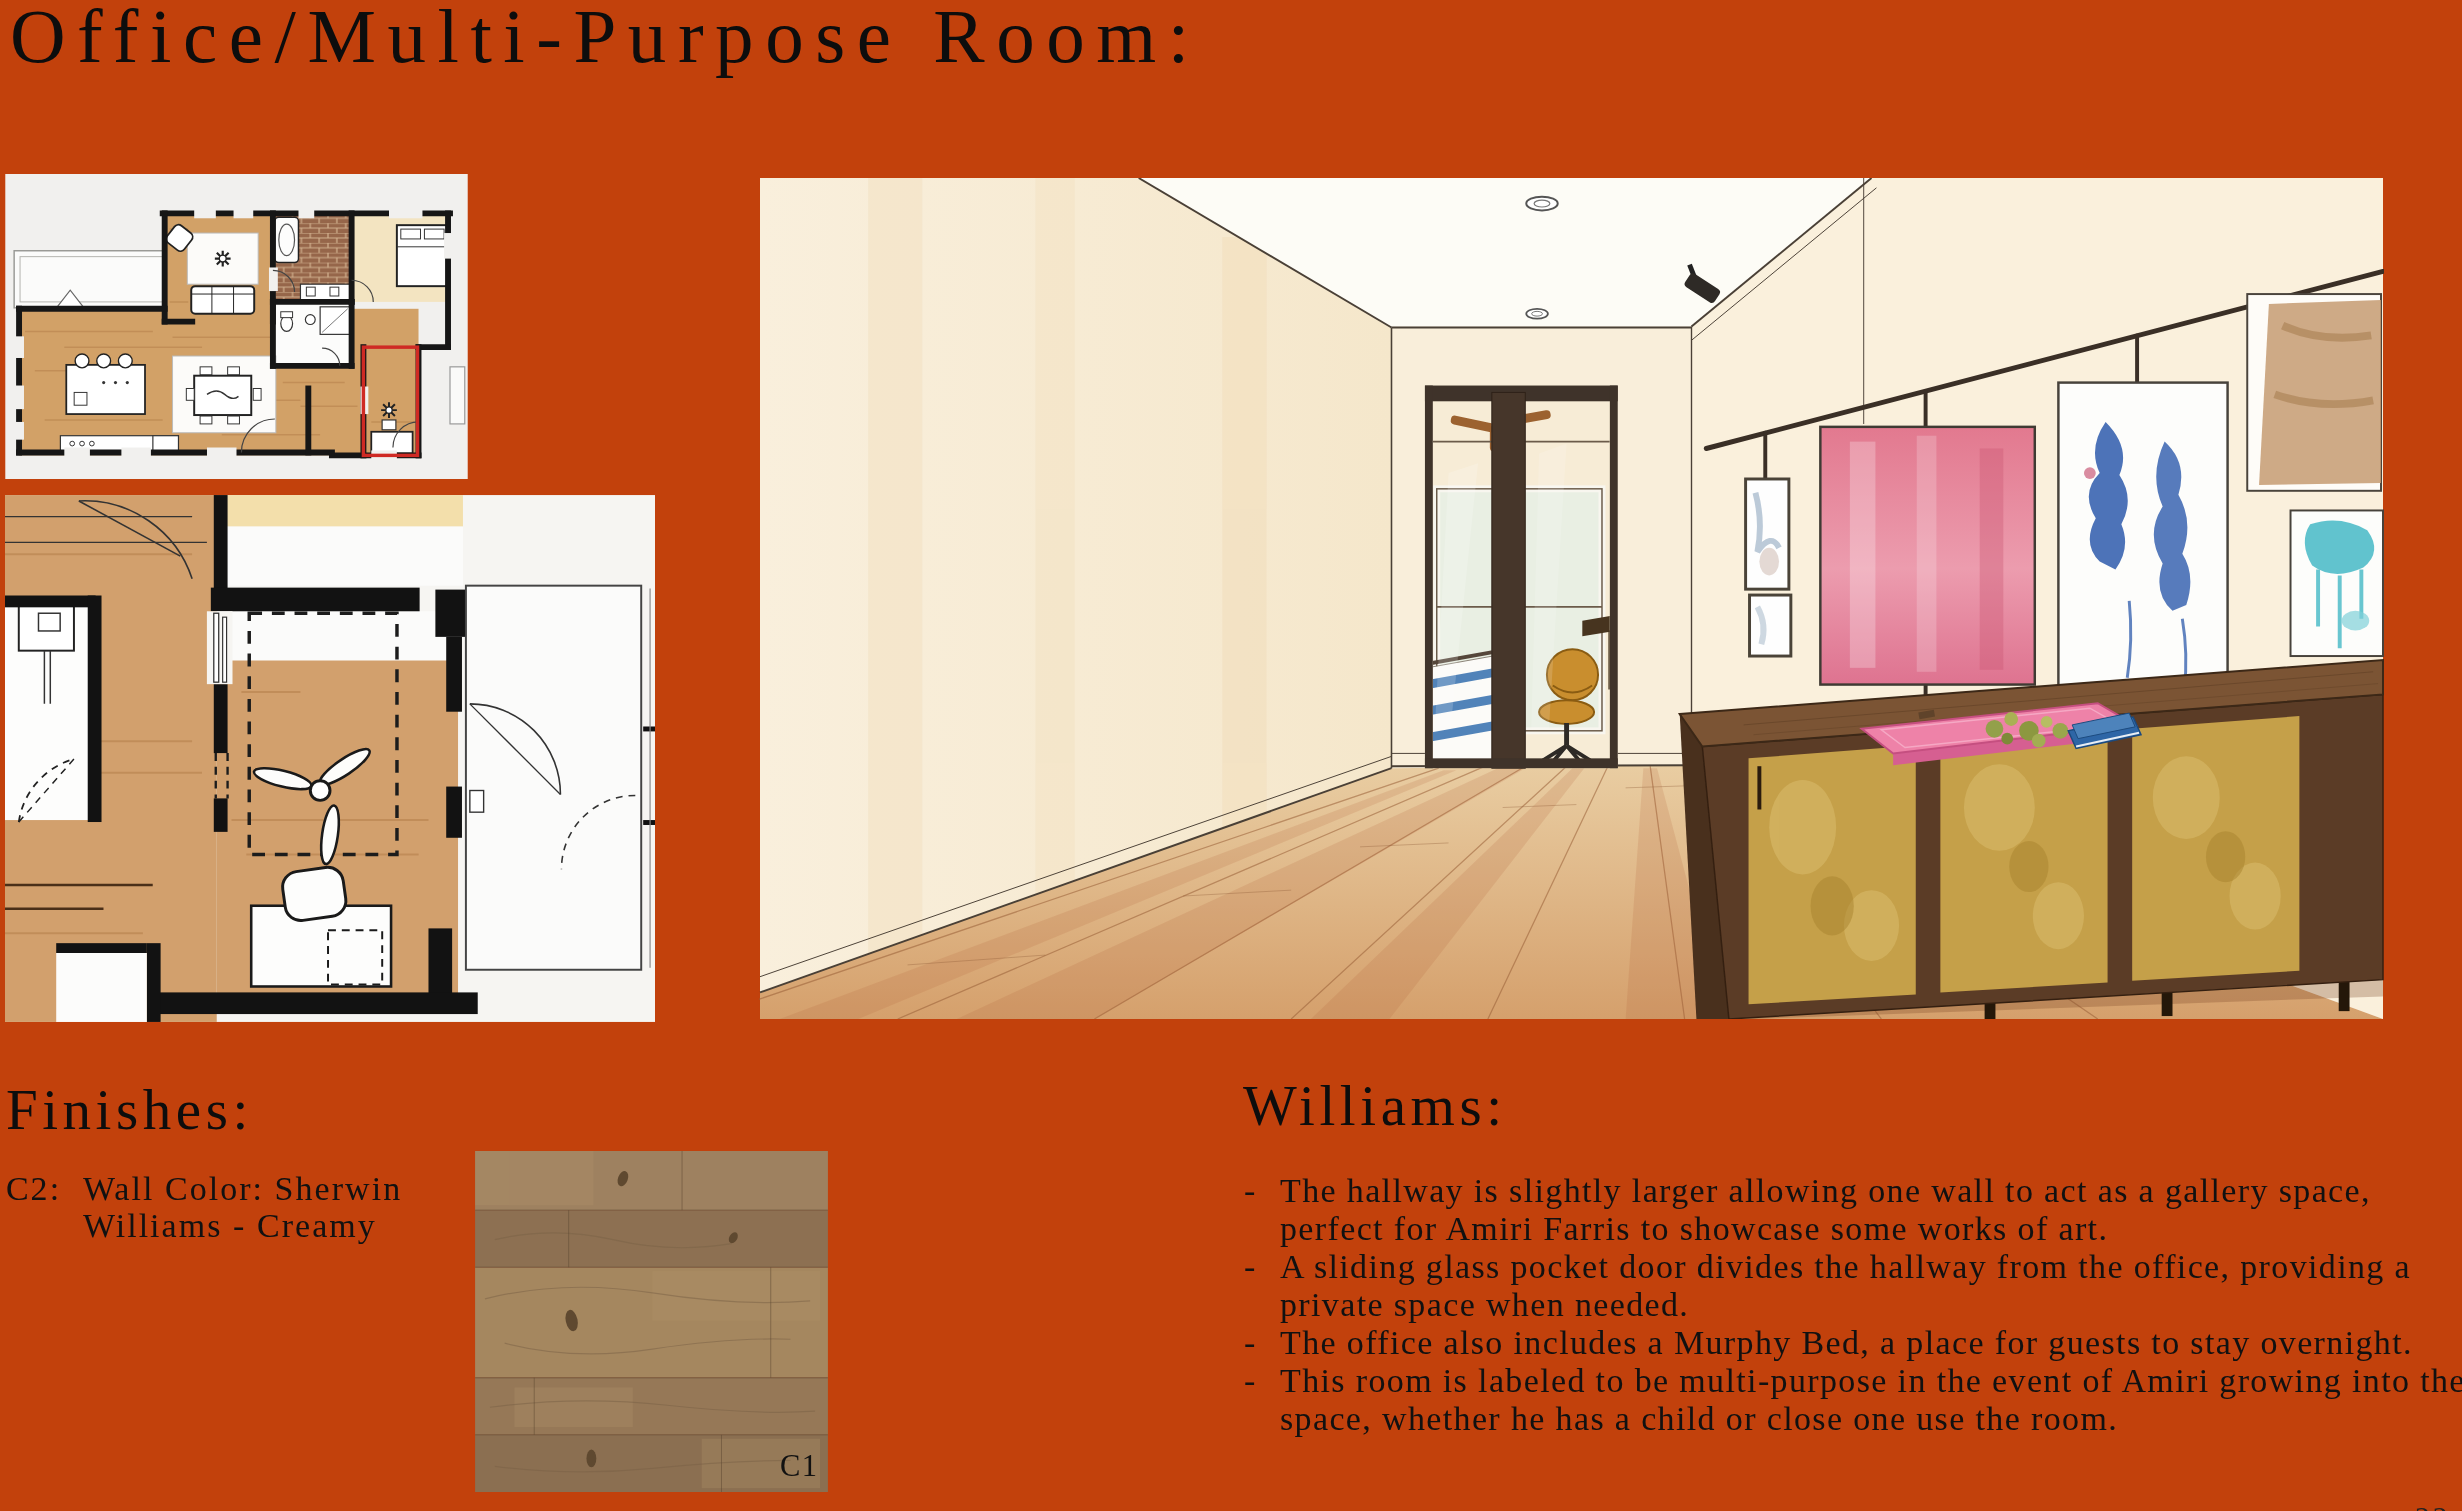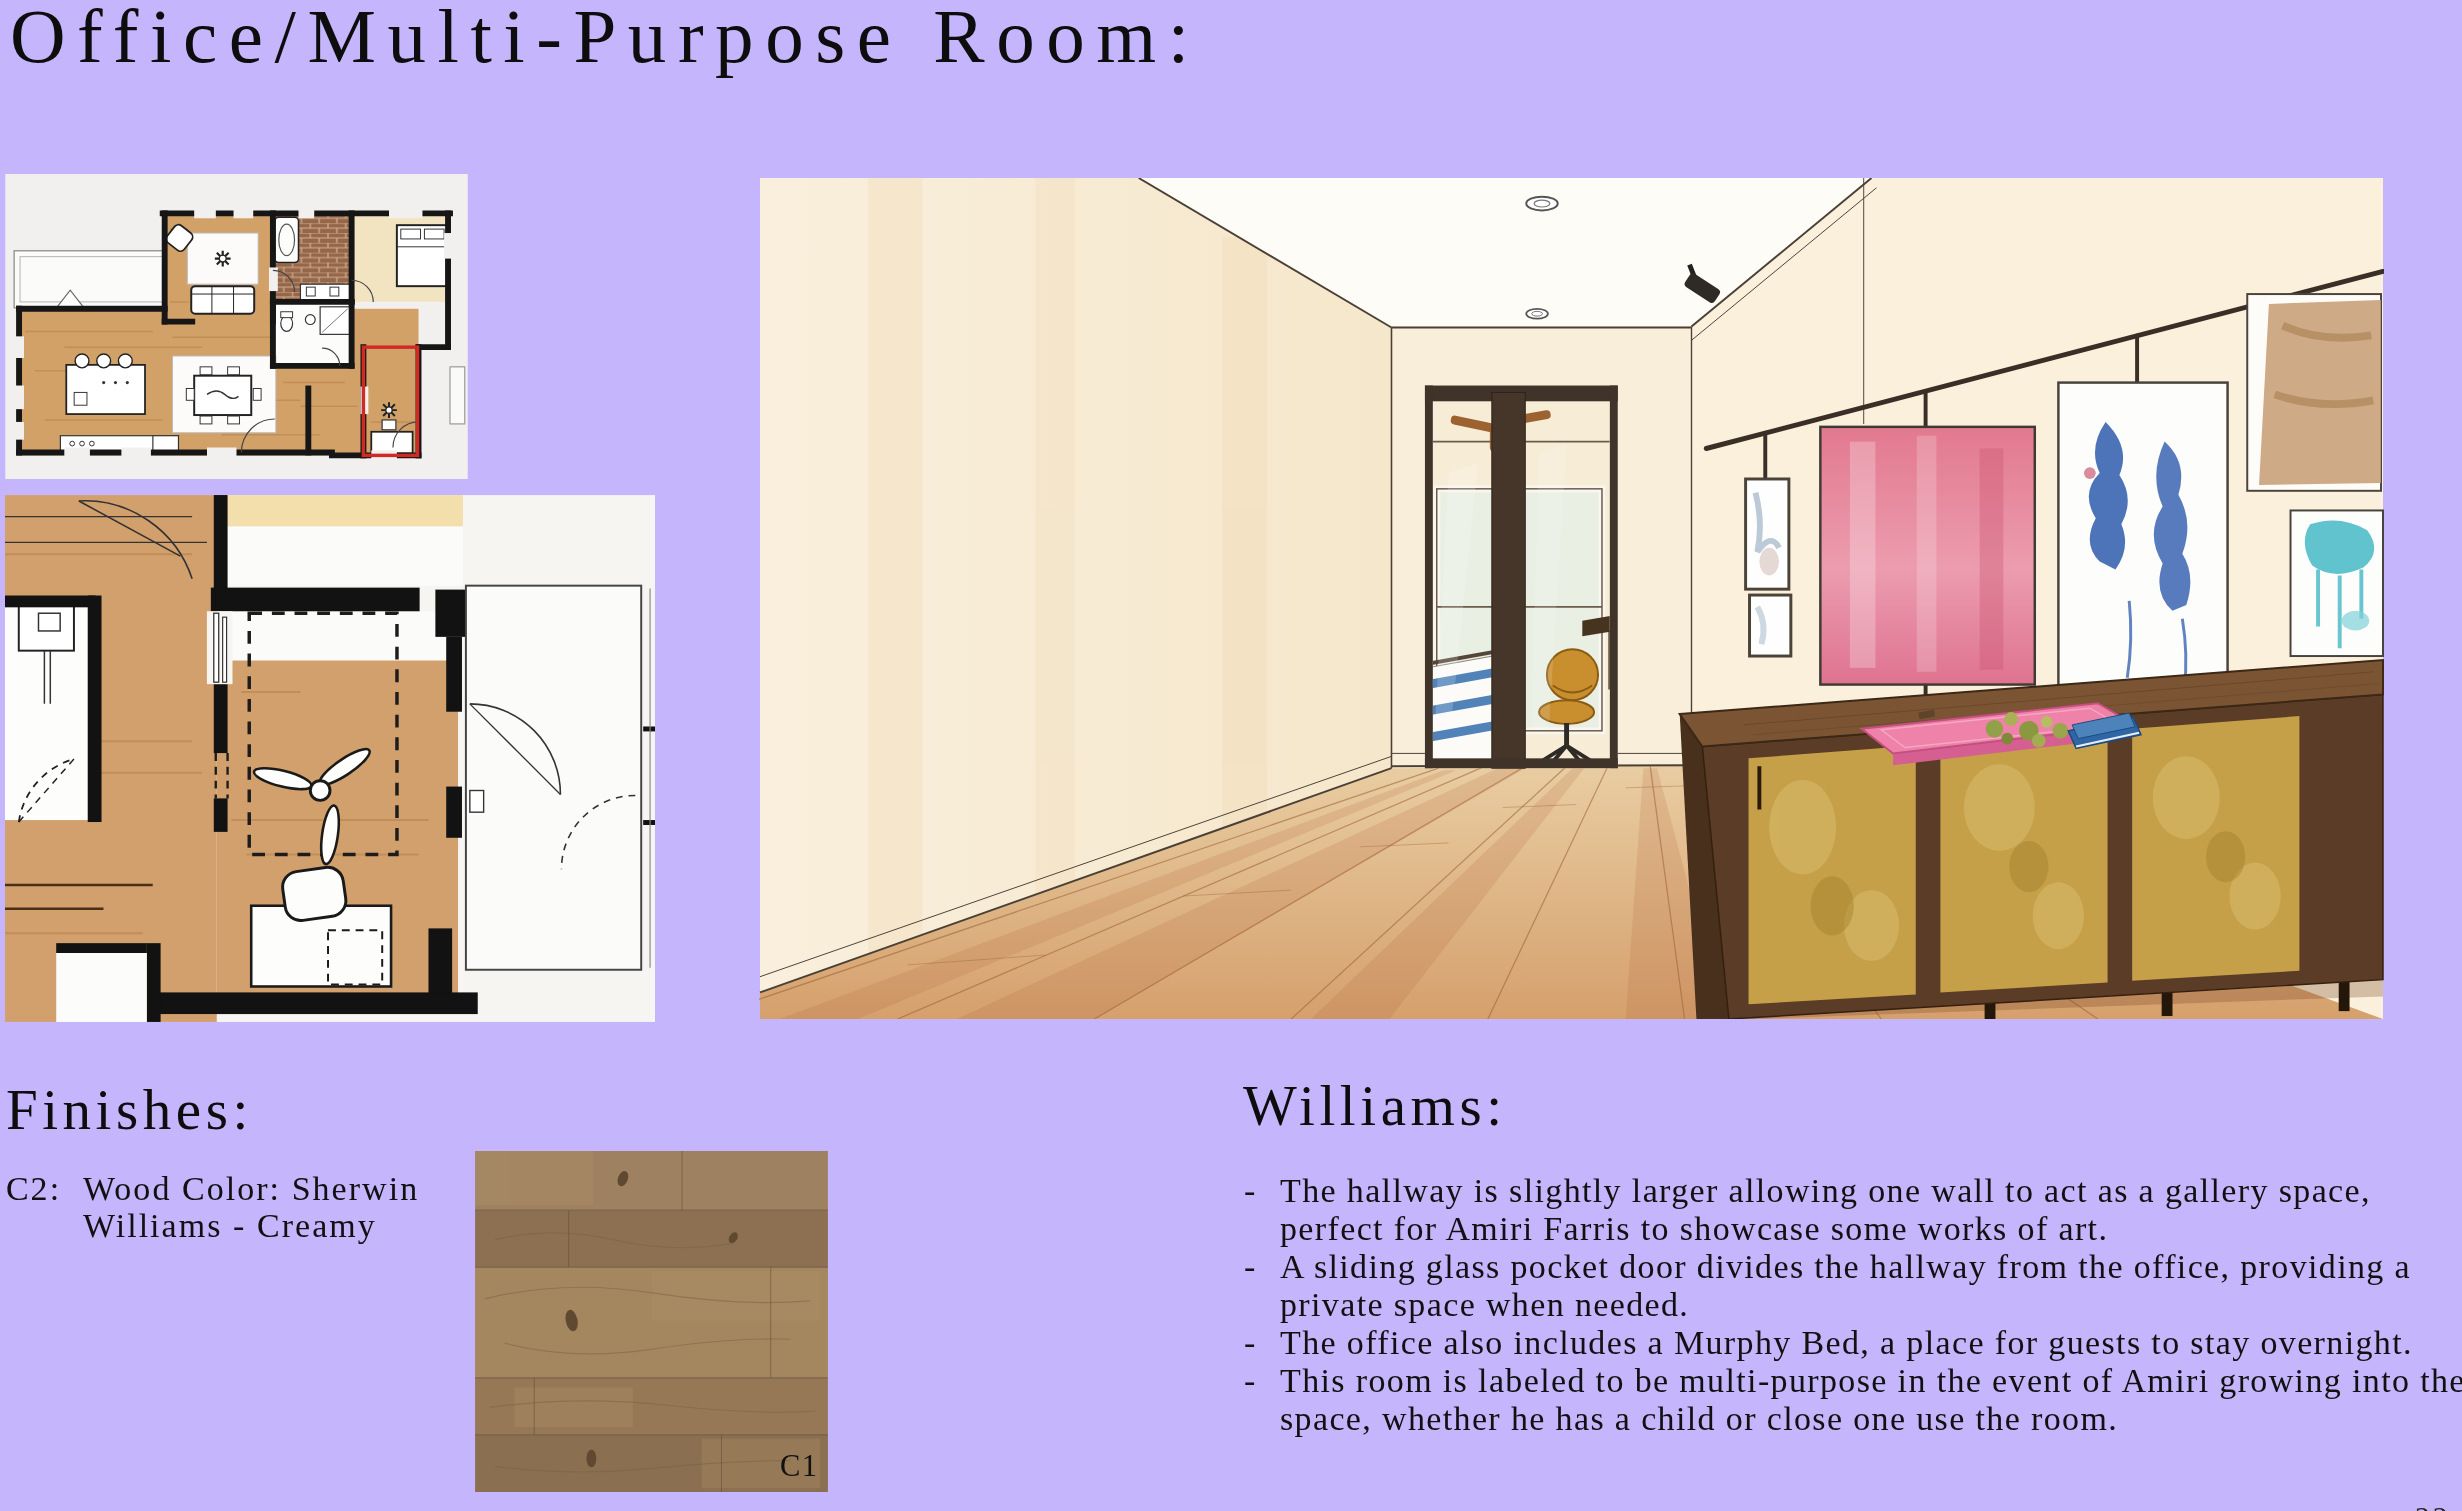--- a/index.html
+++ b/index.html
@@ -1,16 +1,16 @@
 <!DOCTYPE html>
 <html><head>
 <meta charset="utf-8">
 <style>
   html,body{margin:0;padding:0;background:#ffffff;}
-  .page{position:relative;width:2463px;height:1511px;background:#c4b5fd;overflow:hidden;
+  .page{position:relative;width:2463px;height:1511px;background:#c2410c;overflow:hidden;
         font-family:"Liberation Serif", serif;color:#111;}
   .page-title{position:absolute;left:9.9px;top:-5.9px;font-size:77px;line-height:85px;
         letter-spacing:.15em;font-weight:500;color:#0d0d0d;white-space:nowrap;}
   .img-box{position:absolute;}
   .img-box svg{display:block;width:100%;height:100%;}
   .heading{position:absolute;font-size:57px;line-height:87px;letter-spacing:.08em;
         font-weight:500;color:#0d0d0d;white-space:nowrap;}
   #finishes-heading{left:5.9px;top:1066px;}
   #notations-heading{left:1243px;top:1062px;}
   .finishes-list{position:absolute;left:5.9px;top:1170px;font-size:34px;line-height:37px;letter-spacing:.06em;}
@@ -481,21 +481,21 @@
       </g>
       <rect x="1178" y="542" width="16" height="7" fill="#5f432a" transform="rotate(-10 1186 545)"></rect>
     </g>
   </svg>
   </div>
 
   <div class="heading" id="finishes-heading">Finishes:</div>
   <div class="finishes-list">
     <div class="finish-item">
       <span class="finish-label">C2:</span>
-      <span class="finish-text">Wood Color: Sherwin Williams - Creamy</span>
+      <span class="finish-text">Wall Color: Sherwin Williams - Creamy</span>
     </div>
   </div>
 
   <div class="swatch" id="swatch-c1" style="left:475px;top:1151px;">
     <svg viewBox="0 0 358 346" xmlns="http://www.w3.org/2000/svg">
       <rect width="358" height="60" fill="#9e8160"></rect>
       <rect y="60" width="358" height="58" fill="#8d7052"></rect>
       <rect y="118" width="358" height="112" fill="#a5875f"></rect>
       <rect y="230" width="358" height="58" fill="#967857"></rect>
       <rect y="288" width="358" height="58" fill="#8b6f51"></rect>

